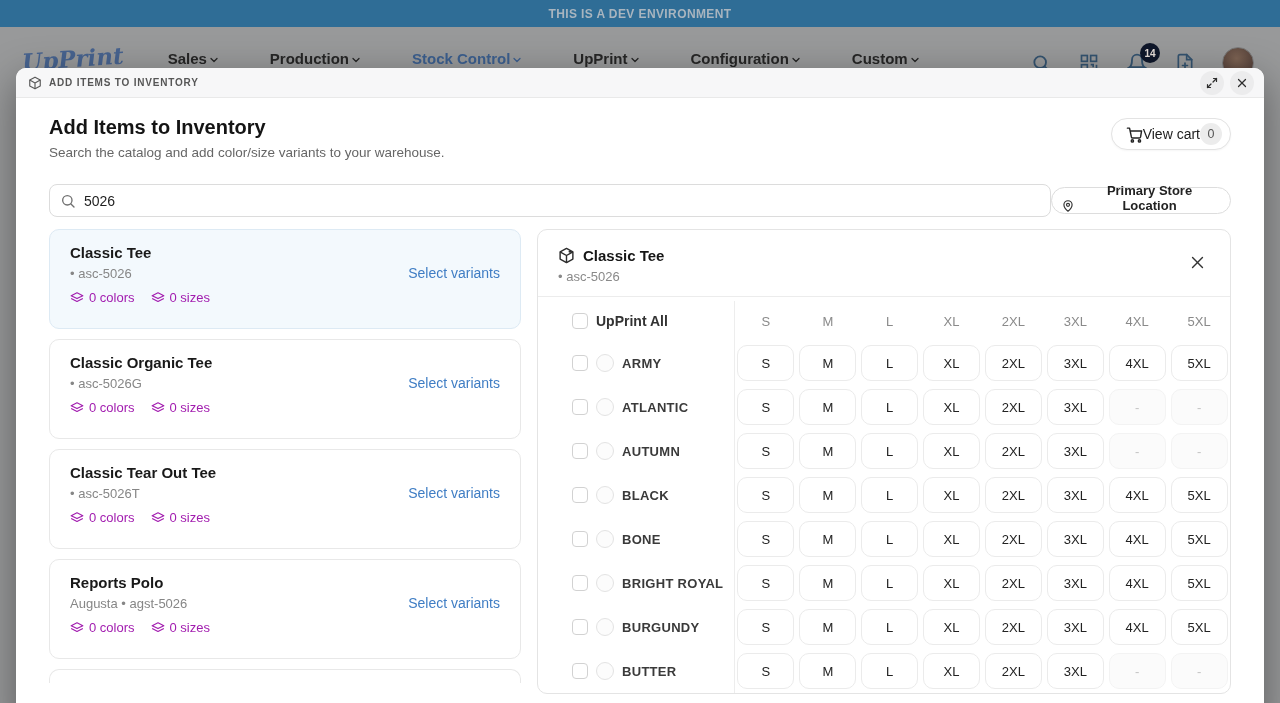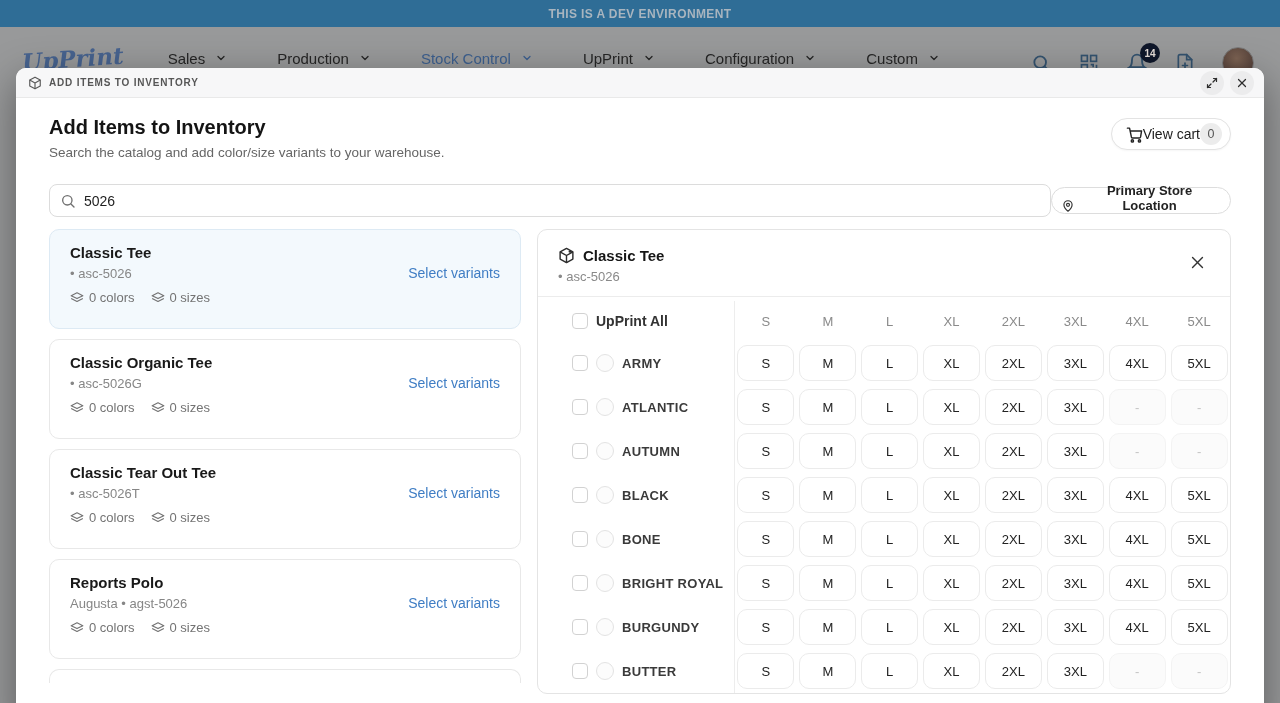--- a/index.html
+++ b/index.html
@@ -6,21 +6,21 @@
   html,body { width:1280px; height:703px; overflow:hidden; font-family:"Liberation Sans", sans-serif; background:#98999a; }
 
   
   .backdrop { position:absolute; inset:0; }
   .env-banner { height:27px; background:#2f6d96; color:#a9b5bf; font-size:12px; font-weight:700;
     display:flex; align-items:center; justify-content:center; letter-spacing:.4px;text-align:right; }
   .navbar { height:76px; background:#98999a; display:flex; align-items:flex-start; padding:16px 26px 0 22px; }
   .logo { font-family:"DejaVu Serif", serif; font-style:italic; font-weight:700; font-size:23px; color:#47638f;
     transform:rotate(-4deg); margin-right:44px; margin-top:2px; }
   .nav-items { display:flex; gap:50px; margin-top:7px; }
-  .nav-item { display:flex; gap:10px; font-size:15px; font-weight:400; color:#262626; cursor:pointer; }
+  .nav-item { display:flex; align-items:center; gap:1px; font-size:15px; font-weight:700; color:#262626; cursor:pointer; }
   .nav-item.active { color:#3c5f8e; }
   .nav-item svg { margin-top:2px; }
   .nav-right { margin-left:auto; display:flex; align-items:center; gap:26px; margin-top:4px; color:#34536f; }
   .nav-icon { position:relative; width:22px; height:22px; display:flex; align-items:center; justify-content:center; cursor:pointer; }
   .badge { position:absolute; top:-9px; right:-12px; min-width:20px; height:20px; border-radius:10px; background:#0f172a;
     color:#e6ded9; font-size:10px; font-weight:700; display:flex; align-items:center; justify-content:center; padding:0 4px; }
   .avatar { width:32px; height:32px; border-radius:50%; background:radial-gradient(circle at 45% 35%, #7d6353, #55413a 70%);
     border:1px solid #7a7a7a; cursor:pointer; }
 
   
@@ -54,21 +54,21 @@
 
   
   .results { width:472px; display:flex; flex-direction:column; gap:10px; }
   .card { height:100px; border:1px solid #e8e8e8; border-radius:10px; background:#fff; padding:14px 20px 0 20px; cursor:pointer; }
   .card.selected { background:#f3f9fd; border-color:#ddeaf4; }
   .card-title { font-size:15px; font-weight:700; color:#191919; }
   .card-row2 { display:flex; align-items:center; margin-top:4px; }
   .card-code { font-size:13px; color:#868686; }
   .card-link { margin-left:auto; font-size:14px; font-weight:500; color:#3f7dc4; cursor:pointer; }
   .card-row3 { display:flex; align-items:center; gap:16px; margin-top:9px; color:#7a7a7a; }
-  .chip { display:flex; align-items:center; gap:5px; font-size:13px; color:#737373; }
+  .chip { display:flex; align-items:center; gap:5px; font-size:13px; color:#a21caf; }
   .card-stub { height:14px; border:1px solid #e8e8e8; border-bottom:none; border-radius:10px 10px 0 0; background:#fff; }
 
   
   .detail { flex:1; border:1px solid #e4e4e4; border-radius:10px; background:#fff; overflow:hidden; }
   .detail-header { position:relative; padding:17px 20px 12px 20px; border-bottom:1px solid #ececec; }
   .detail-name-row { display:flex; align-items:center; gap:8px; color:#222; }
   .detail-name { font-size:15px; font-weight:700; color:#161616; }
   .detail-code { font-size:13px; color:#898989; margin-top:5px; }
   .detail-close { position:absolute; right:24px; top:24px; background:none; border:none; color:#333; cursor:pointer; }
 

